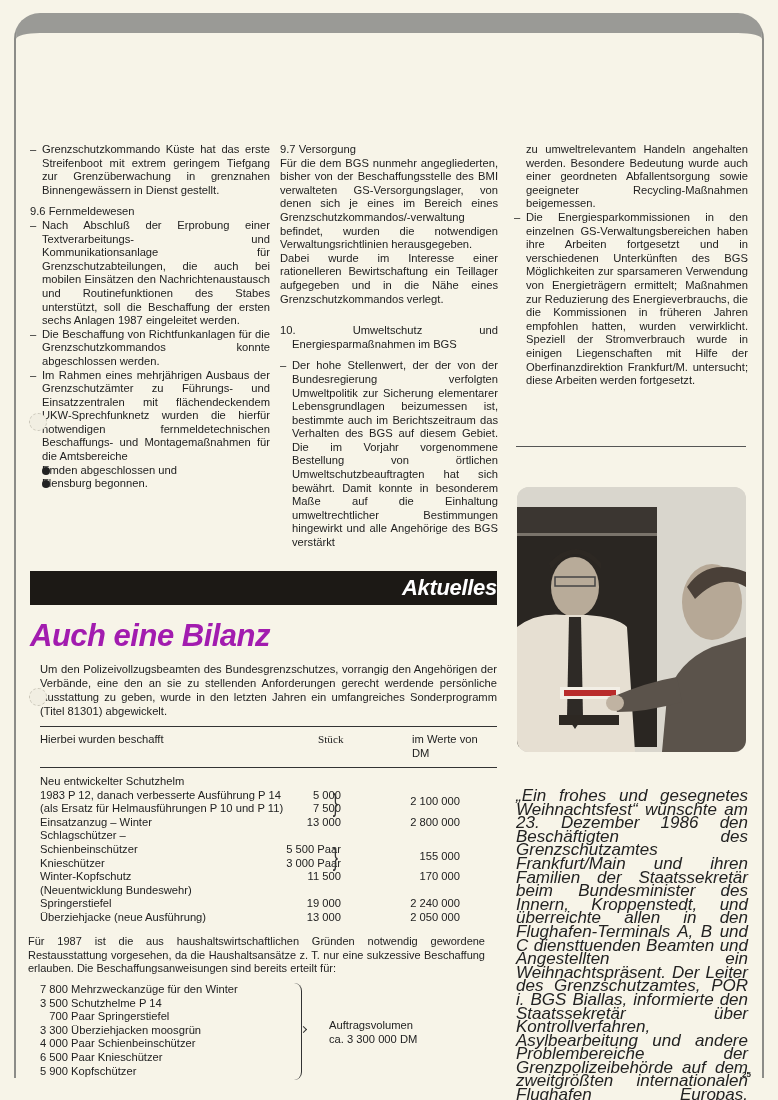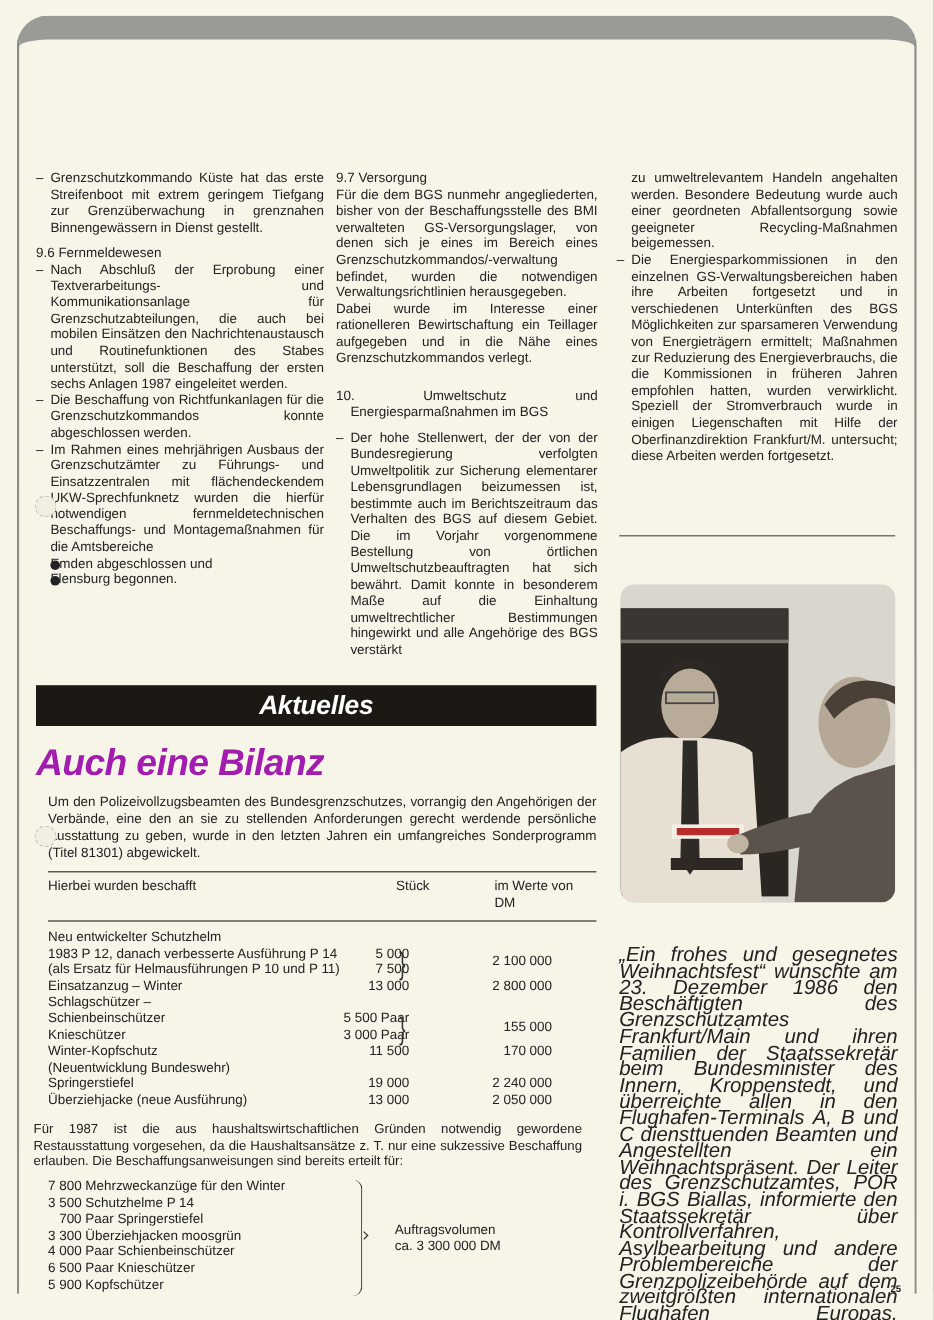--- a/index.html
+++ b/index.html
@@ -32,21 +32,21 @@
   .bullet .dot {
     position:absolute; left:0; top:3px; width:8px; height:8px; border-radius:50%; background:#222;
   }
   #col1 { left:30px; top:143px; width:240px; }
   #col2 { left:280px; top:143px; width:218px; }
   #col3 { left:514px; top:143px; width:234px; }
 
   .band {
     position:absolute; left:30px; top:571px; width:467px; height:34px;
     background:#1c1915; color:#fff;
-    display:flex; align-items:center; justify-content:center;
+    display:flex; align-items:center; justify-content:flex-end;
   }
   .band span { font-weight:bold; font-style:italic; font-size:22px; letter-spacing:-0.3px; }
   .big-title {
     position:absolute; left:30px; top:618px; font-size:31px; font-weight:bold; font-style:italic;
     color:#a21caf; letter-spacing:-0.5px; margin:0;
   }
   .intro {
     position:absolute; left:40px; top:662px; width:457px;
     font-size:11.2px; line-height:14px; text-align:justify; margin:0;
   }
@@ -54,21 +54,21 @@
 
   .tbl { position:absolute; left:40px; width:457px; font-size:11.2px; line-height:13.6px; }
   .tbl .row { position:relative; height:13.6px; }
   .tbl .c1 { position:absolute; left:0; white-space:nowrap; }
   .tbl .c2 { position:absolute; right:156px; white-space:nowrap; text-align:right; }
   .tbl .c3r { position:absolute; right:37px; white-space:nowrap; text-align:right; }
   .brace { position:absolute; font-size:26px; line-height:26px; font-weight:100; color:#333; transform:scaleX(0.6); }
 
   .hdr { position:absolute; left:40px; top:733px; width:457px; font-size:11.2px; line-height:13.6px; }
   .hdr .h1 { position:absolute; left:0; }
-  .hdr .h2 { position:absolute; left:290px; }
+  .hdr .h2 { position:absolute; left:278px;font-family:Liberation Serif, serif; }
   .hdr .h3 { position:absolute; left:372px; width:90px; }
 
   .after { position:absolute; left:28px; top:935px; width:457px; font-size:11px; line-height:13.6px; text-align:justify; margin:0; }
   .orders { position:absolute; left:40px; top:983px; font-size:11.2px; line-height:13.6px; }
   .orders .ln { white-space:pre; }
   .bigbrace {
     position:absolute; left:293px; top:983px; width:8px; height:97px;
     border-right:1.3px solid #333; border-radius:0 8px 8px 0;
   }
   .bigbrace::after {

